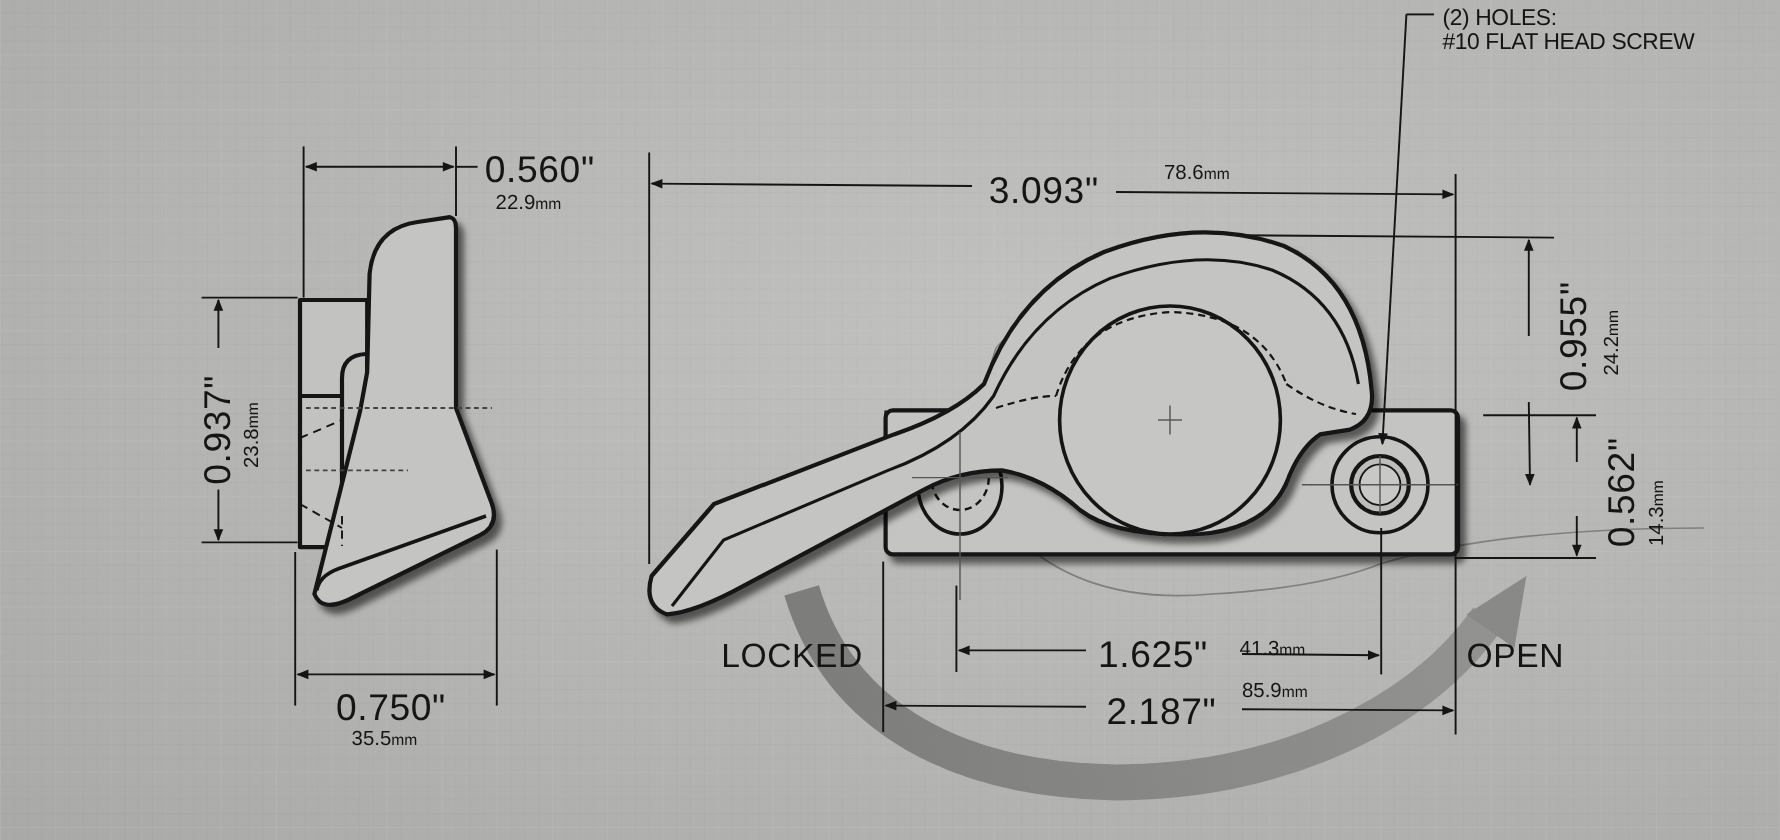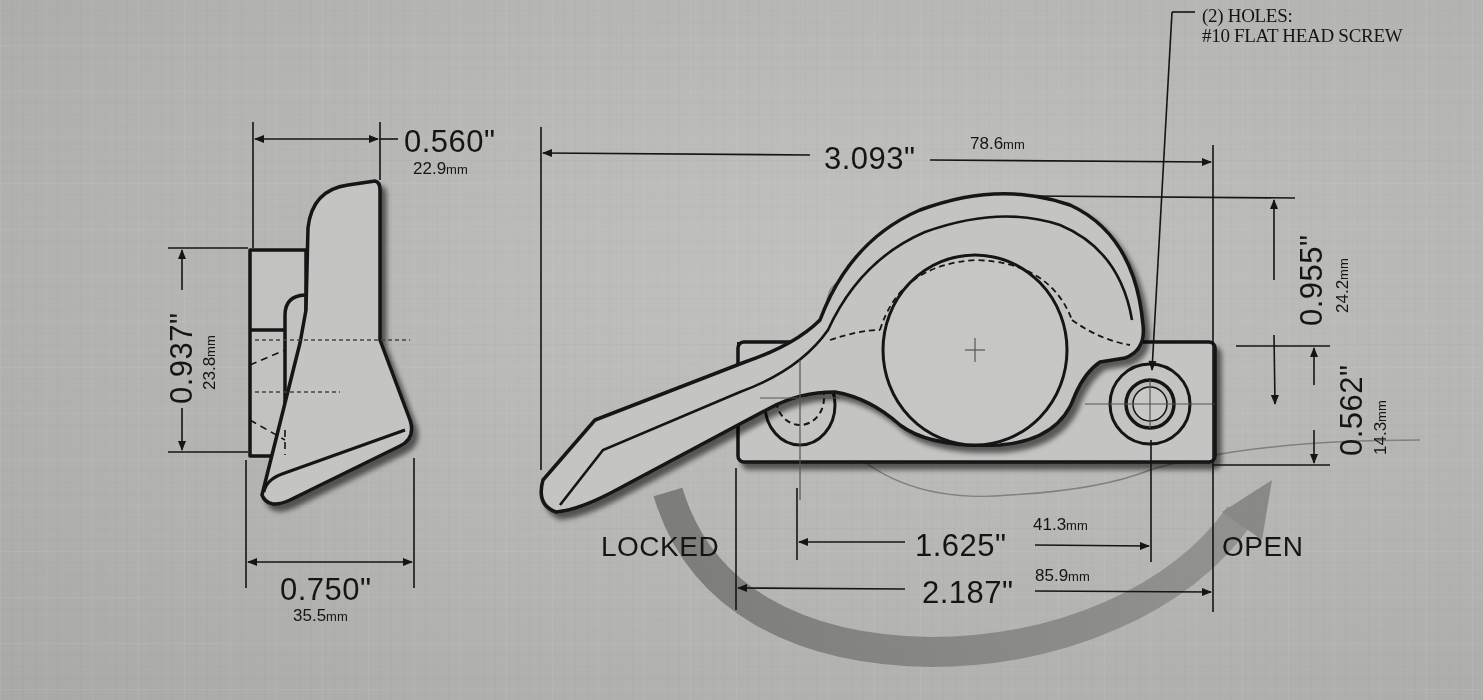--- a/index.html
+++ b/index.html
@@ -18,21 +18,21 @@
       linear-gradient(90deg, rgba(0,0,0,0.02) 1px, transparent 1px),
       linear-gradient(0deg, rgba(0,0,0,0.02) 1px, transparent 1px),
       radial-gradient(ellipse at 60% 40%, #c2c2c0 0%, #b4b4b2 60%, #a9a9a7 100%);
     background-size: 46px 46px, 46px 46px, 11.5px 11.5px, 11.5px 11.5px, 100% 100%;
   }
   svg.drawing { position: absolute; left: 0; top: 0; }
   .lbl { position: absolute; white-space: nowrap; line-height: 1; }
   .big { font-size: 31px; letter-spacing: 0.5px; }
   .mm { font-size: 17px; }
   .mm small { font-size: 13px; }
-  .note { font-size: 19px; line-height: 20px; letter-spacing: -0.3px; font-family: Liberation Serif, serif; }
+  .note { font-size: 19px; line-height: 20px; letter-spacing: -0.3px; }
   .state { font-size: 28px; letter-spacing: 0.5px; text-align: center; }
   .vert { transform-origin: left top; transform: rotate(-90deg); }
 </style>
 </head>
 <body>
 
 <div class="paper"></div>
 
 <svg class="drawing" width="1483" height="700" viewBox="0 0 1483 700">
   <defs>
@@ -192,16 +192,16 @@
 <div class="lbl big vert" style="left:1296px; top:326px;">0.955"</div>
 <div class="lbl mm vert" style="left:1334px; top:313px;"><span>24.2</span><small>mm</small></div>
 
 <div class="lbl big vert" style="left:1336px; top:456px;">0.562"</div>
 <div class="lbl mm vert" style="left:1372px; top:455px;"><span>14.3</span><small>mm</small></div>
 
 <div class="lbl state" style="left:601px; top:533px;">LOCKED</div>
 <div class="lbl state" style="left:1222px; top:533px;">OPEN</div>
 
 <div class="lbl big" style="left:915px; top:530px;">1.625"</div>
-<div class="lbl mm" style="left:1033px; top:516px;"><span>41.3</span><small>mm</small></div>
+<div class="lbl mm" style="left:1033px; top:532px;"><span>41.3</span><small>mm</small></div>
 
 <div class="lbl big" style="left:922px; top:577px;">2.187"</div>
 <div class="lbl mm" style="left:1035px; top:567px;"><span>85.9</span><small>mm</small></div>
 
 </body></html>

